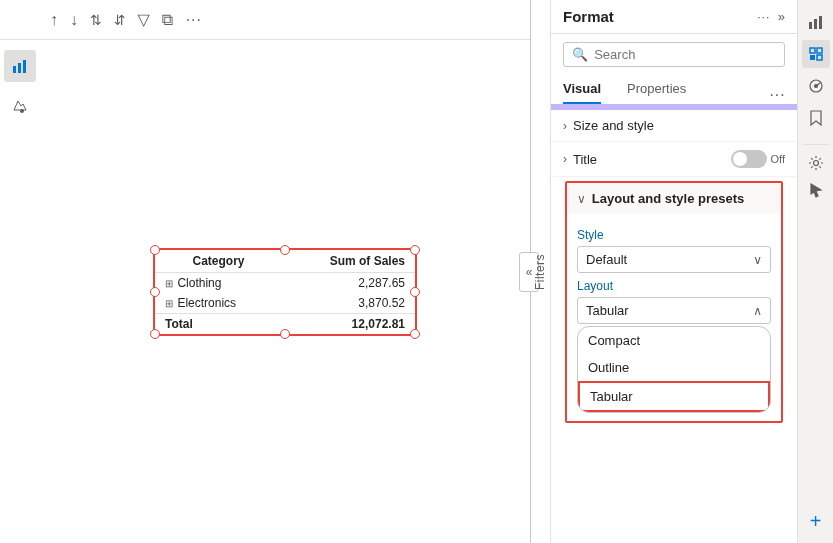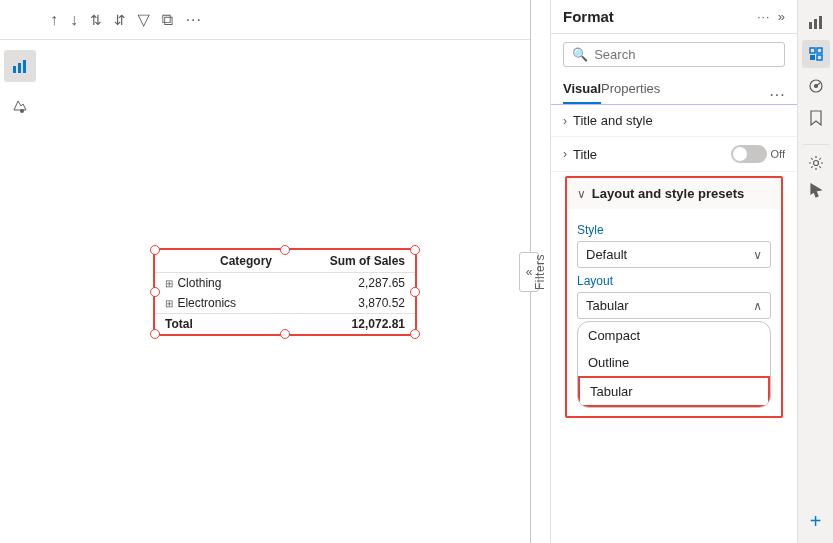--- a/index.html
+++ b/index.html
@@ -101,21 +101,21 @@
     .handle.bc { bottom: -5px; left: calc(50% - 5px); }
     .handle.br { bottom: -5px; right: -5px; }
 
     table.data-table {
       border-collapse: collapse;
       min-width: 260px;
     }
 
     table.data-table th {
       padding: 4px 10px;
-      text-align: right;
+      text-align: center;
       font-weight: 600;
       font-size: 12px;
       color: #252423;
       border-bottom: 1px solid #e0e0e0;
       white-space: nowrap;
     }
 
     table.data-table th.numeric {
       text-align: right;
     }
@@ -202,22 +202,22 @@
       font-size: 13px;
       color: #605e5c;
       width: 100%;
       background: transparent;
     }
 
     .tabs-row {
       display: flex;
       align-items: flex-end;
       padding: 0 12px;
-      border-bottom: 1px solid #c4b5fd;
-      gap: 0;
+      border-bottom: 6px solid #c4b5fd;
+      gap: 26px;
     }
 
     .tab {
       padding: 6px 0;
       font-size: 13px;
       color: #605e5c;
       cursor: pointer;
       border-bottom: 2px solid transparent;
     }
 
@@ -532,21 +532,21 @@
     <div class="tabs-row">
       <div class="tab active">Visual</div>
       <div class="tab">Properties</div>
       <span class="tab-more">···</span>
     </div>
 
     <div class="format-content">
 
       <div class="section-row">
         <span class="section-chevron">›</span>
-        <span class="section-label">Title and style</span>
+        <span class="section-label">Size and style</span>
       </div>
 
       <div class="section-row">
         <span class="section-chevron">›</span>
         <span class="section-label">Title</span>
         <div class="section-toggle">
           <div class="toggle-switch off">
             <div class="toggle-knob"></div>
           </div>
           <span class="toggle-label">Off</span>

